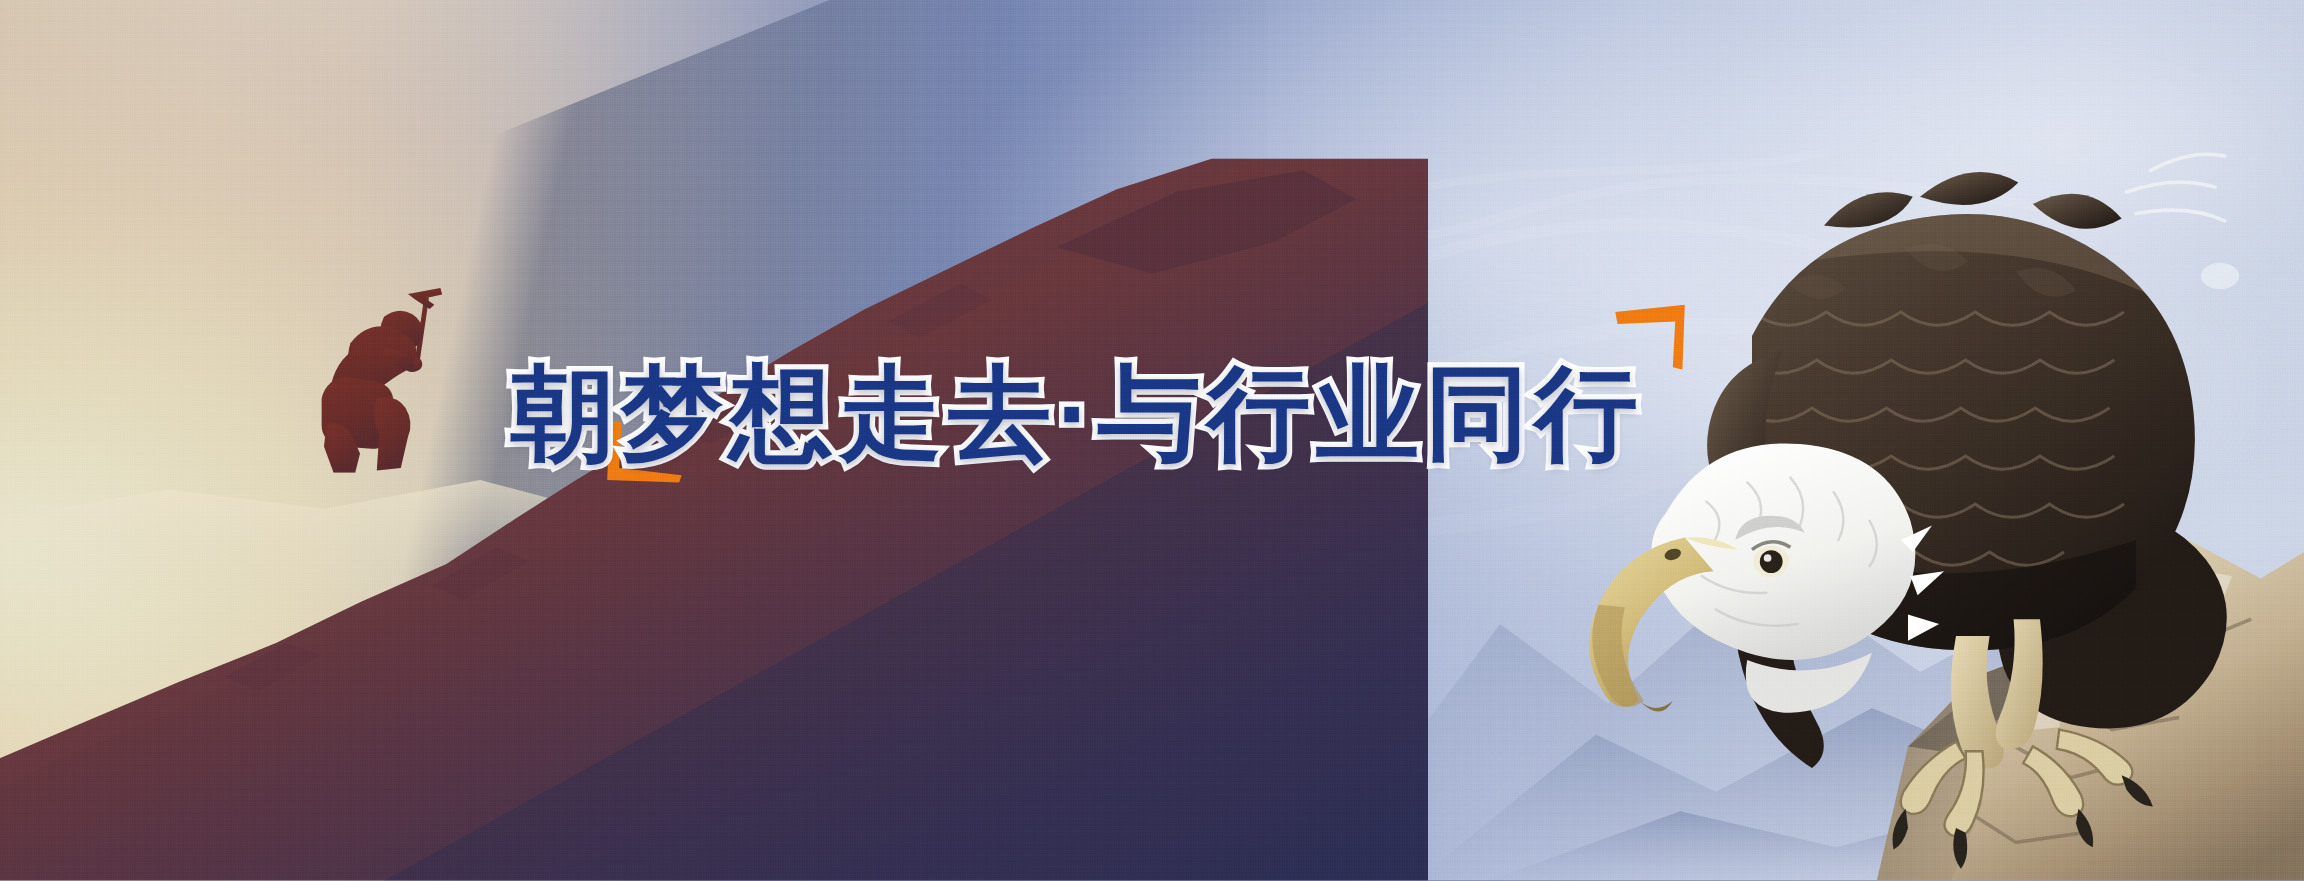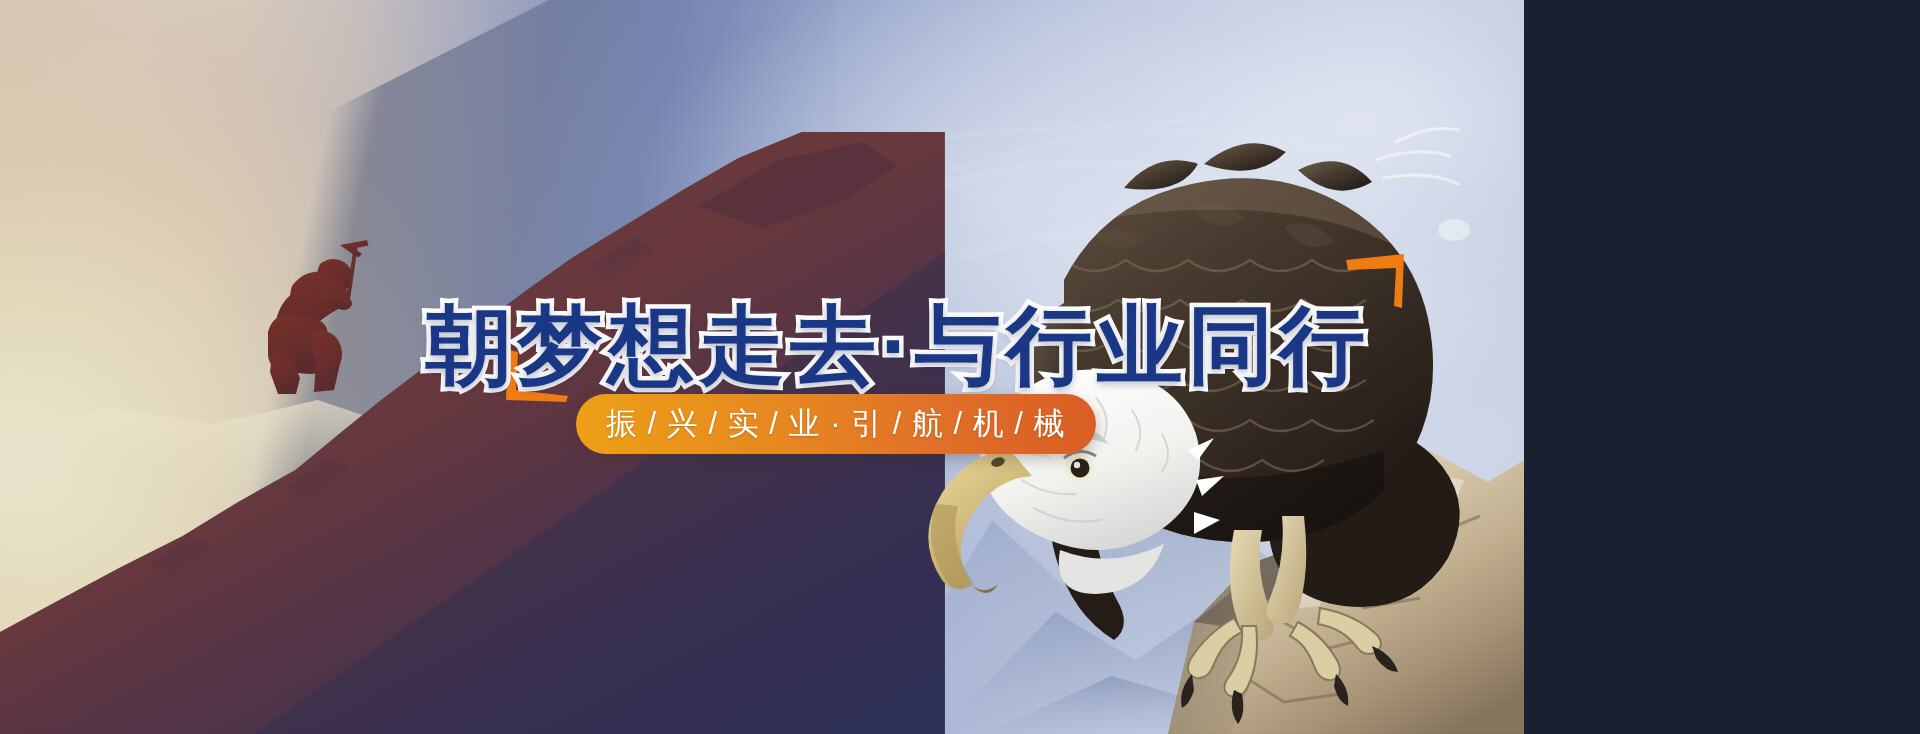--- a/index.html
+++ b/index.html
@@ -1,20 +1,20 @@
 <!DOCTYPE html>
 <html><head>
 <meta charset="utf-8">
 <style>
   html,body{margin:0;padding:0;background:#1a2030;}
   *{box-sizing:border-box;}
 
   .banner{
     position:relative;
-    width:1524px;height:734px;
+    width:1920px;height:734px;
     overflow:hidden;
     font-family:"Liberation Sans","DejaVu Sans",sans-serif;
     background:#9aa7c4;
   }
 
   
   .sky-base{
     position:absolute;inset:0;
     background:
       linear-gradient(100deg,
@@ -428,19 +428,16 @@
     </div>
 
     <h1 class="headline">朝梦想走去·与行业同行</h1>
 
     <div class="bracket bracket-tr">
       <svg width="62" height="58" viewBox="0 0 62 58" aria-hidden="true">
         <path d="M0 6 L 58 0 L 56 54 L 48 52 L 50 14 L 2 16 Z" fill="#f08113"></path>
       </svg>
     </div>
 
-    <div class="pill">
-      <span class="pill-text">振 / 兴 / 实 / 业 · 引 / 航 / 机 / 械</span>
-    </div>
   </div>
 
   <div class="grain"></div>
 </div>
 
 </body></html>

